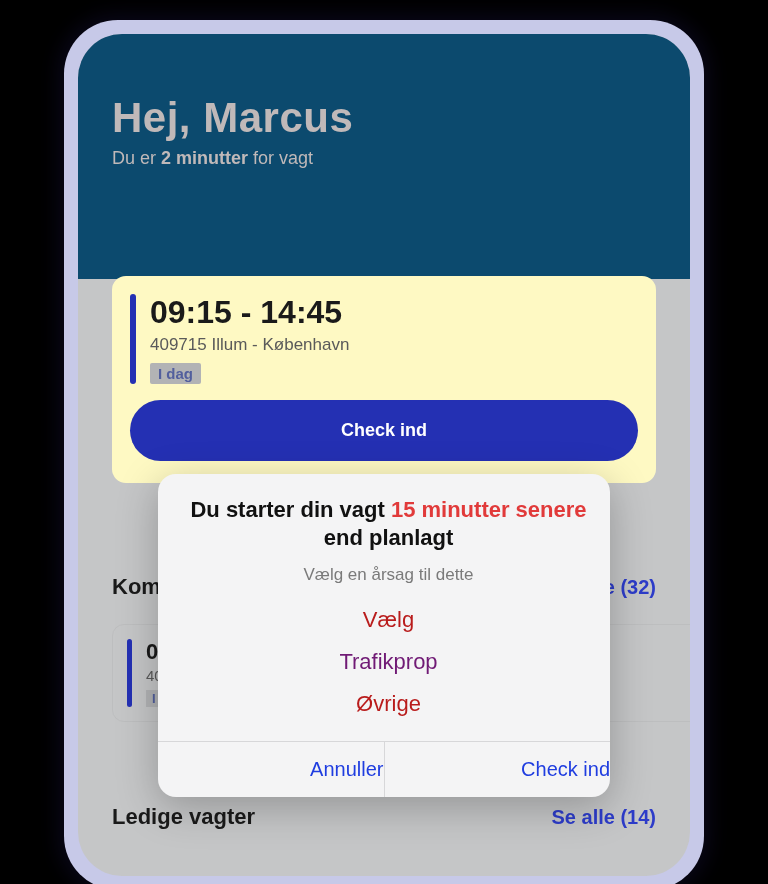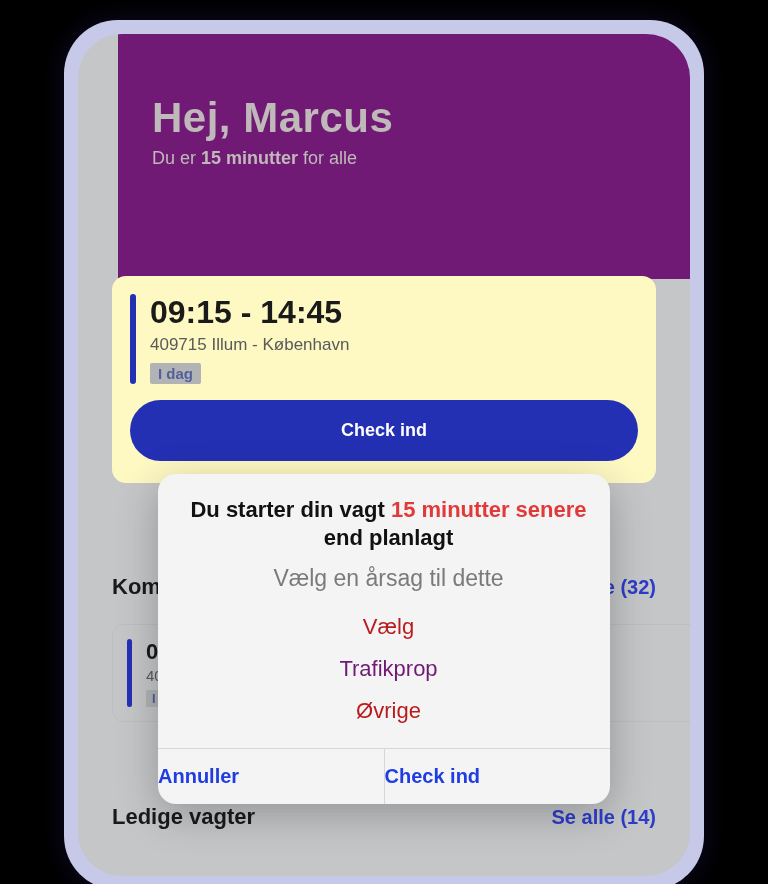--- a/index.html
+++ b/index.html
@@ -1,19 +1,19 @@
 <!DOCTYPE html>
 <html><head>
 <meta charset="utf-8">
 <style>
   * { margin: 0; padding: 0; box-sizing: border-box; font-family: -apple-system, BlinkMacSystemFont, 'Segoe UI', sans-serif; }
   body { background: #000; display: flex; justify-content: center; padding-top: 20px; width: 768px; height: 884px; overflow: hidden; }
   .device-frame { width: 640px; height: 870px; background: #c7c9e8; border-radius: 54px; padding: 14px; box-shadow: 0 0 20px 6px rgba(70,60,200,0.12); }
   .screen { width: 100%; height: 100%; background: #c5c6c7; border-radius: 44px; position: relative; overflow: hidden; }
-  .header { background: #701a75; padding: 60px 34px 110px 34px; margin-left: 40px; }
+  .header { background: #0c4a6e; padding: 60px 34px 110px 34px; }
   .greeting { color: #c0b9b9; font-size: 42px; font-weight: 700; letter-spacing: 0.5px; }
   .late-line { color: #c0b9b9; font-size: 18px; margin-top: 6px; }
   .late-line b { font-weight: 700; }
   .shift-card { position: absolute; top: 242px; left: 34px; right: 34px; background: #fef9c3; border-radius: 14px; padding: 18px 18px 22px 18px; }
   .shift-row { display: flex; }
   .accent-bar { width: 6px; background: #2430b3; border-radius: 3px; margin-right: 14px; align-self: stretch; }
   .shift-info { flex: 1; }
   .shift-time { font-size: 32px; font-weight: 800; color: #1a1a1a; }
   .shift-loc { font-size: 17px; color: #5a5a5a; margin-top: 4px; }
   .badge { display: inline-block; background: #b2b3b5; color: #525f9d; font-size: 15px; font-weight: 600; padding: 2px 8px; margin-top: 8px; border-radius: 2px; }
@@ -30,38 +30,38 @@
   .mini-loc { font-size: 15px; color: #5a5a5a; margin-top: 2px; white-space: nowrap; }
   .mini-date { font-size: 15px; color: #5a5a5a; margin-top: 6px; }
   .mini-date .blue { color: #2d3cc9; font-weight: 600; }
   .mini-badge { display: inline-block; background: #b2b3b5; color: #525f9d; font-size: 13px; font-weight: 600; padding: 1px 6px; margin-top: 6px; }
   .section-row.available { top: 770px; }
   
   .modal { position: absolute; top: 440px; left: 80px; right: 80px; background: #f4f4f5; border-radius: 18px; box-shadow: 0 10px 40px rgba(0,0,0,0.25); overflow: hidden; }
   .modal-body { padding: 22px 17px 16px 26px; text-align: center; }
   .modal-title { font-size: 22px; font-weight: 700; color: #111; line-height: 1.25; }
   .modal-title .red { color: #e13a3a; }
-  .modal-sub { font-size: 23px; color: #7a7a7a; margin-top: 14px; }
+  .modal-sub { font-size: 17px; color: #7a7a7a; margin-top: 14px; }
   .picker { margin-top: 14px; }
   .picker-item { font-size: 22px; padding: 8px 0; color: #b91c1c; }
   .picker-item.selected { color: #701a75; font-weight: 400; }
   .modal-actions { display: flex; border-top: 1px solid #d7d7d9; }
-  .modal-btn { flex: 1; text-align: left; padding: 16px 0; font-size: 20px; font-weight: 700; color: #1f3de0; }
+  .modal-btn { flex: 1; text-align: right; padding: 16px 0; font-size: 20px; font-weight: 400; color: #1f3de0; }
   .modal-btn + .modal-btn { border-left: 1px solid #d7d7d9; }
 </style>
 </head>
 <body>
 
 <div class="device-frame">
   <div class="screen">
 
     <div class="header">
       <div class="greeting">Hej, Marcus</div>
       <div class="late-line">
-        <span>Du er </span><b>15 minutter</b><span> for alle</span>
+        <span>Du er </span><b>2 minutter</b><span> for vagt</span>
       </div>
     </div>
 
     <div class="shift-card">
       <div class="shift-row">
         <div class="accent-bar"></div>
         <div class="shift-info">
           <div class="shift-time">09:15 - 14:45</div>
           <div class="shift-loc">409715 Illum - København</div>
           <span class="badge">I dag</span>

